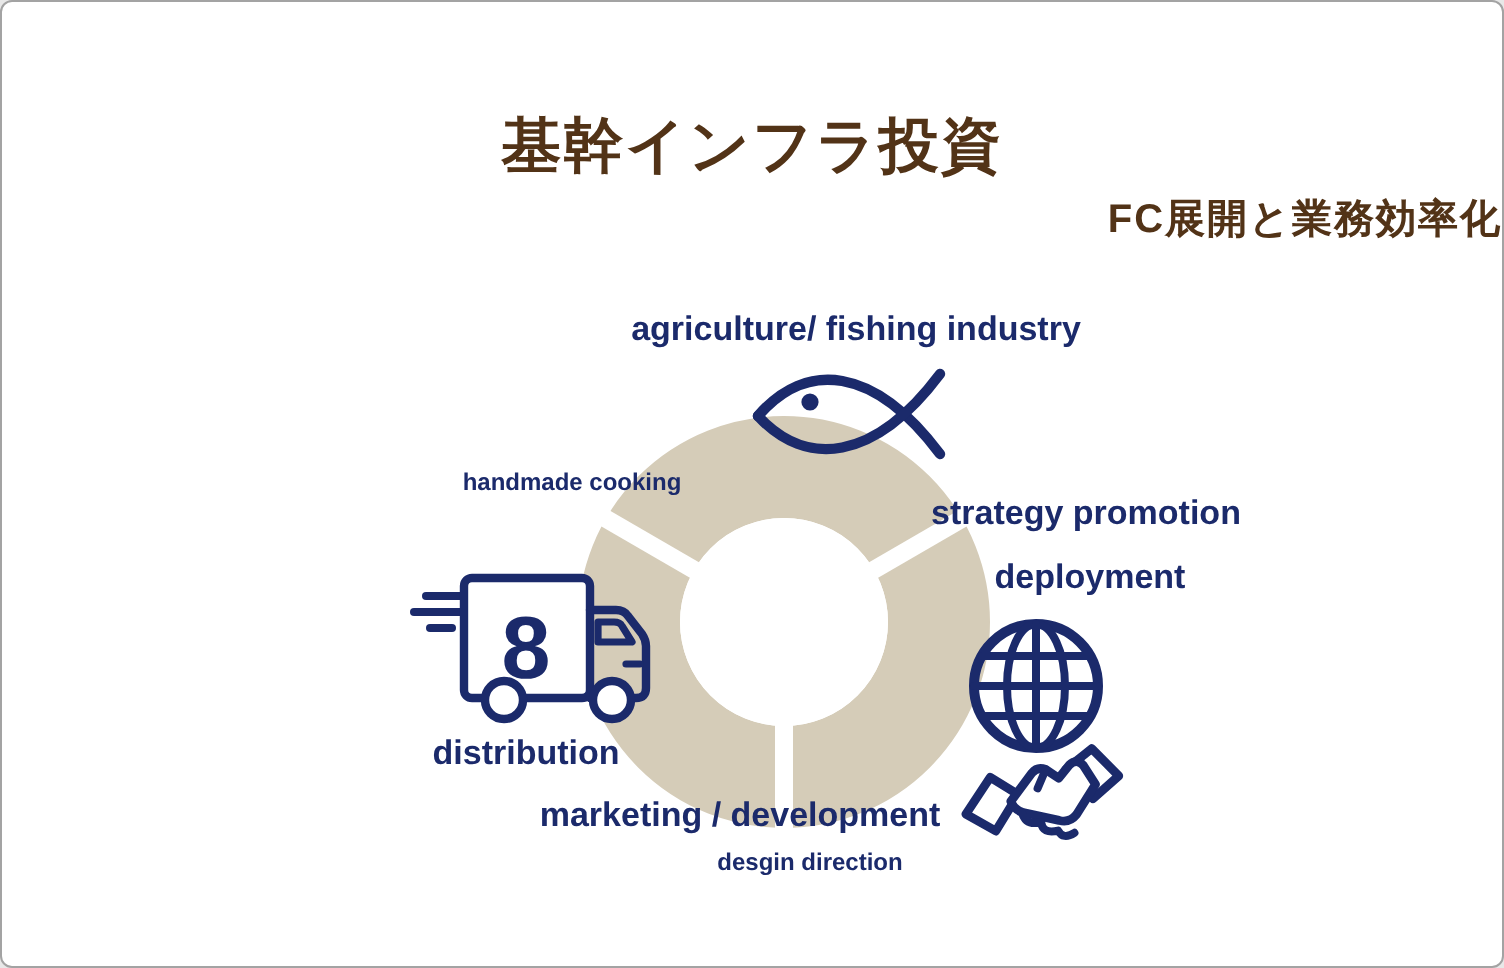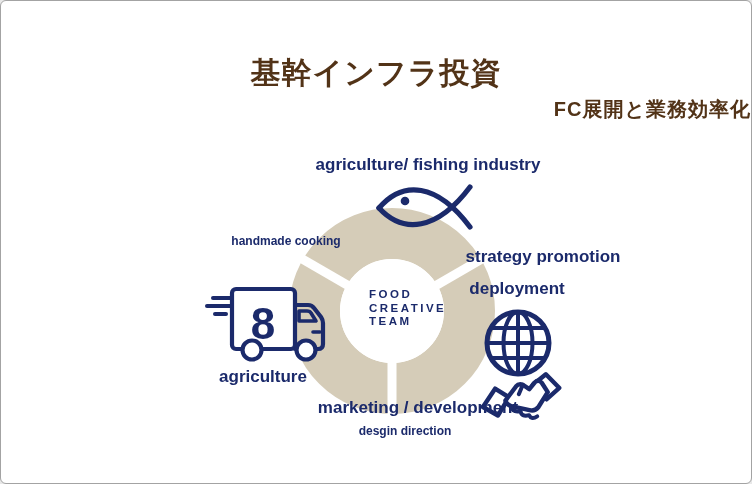--- a/index.html
+++ b/index.html
@@ -82,27 +82,22 @@
 
     <g transform="translate(478,368) rotate(-6 42 27)" stroke-linecap="round" stroke-linejoin="round">
       <path d="M3,34 L17,17 L30,27 L17,44 Z" fill="#ffffff" class="stroke-navy" stroke-width="4.4"></path>
       <path d="M81,23 L69,8 L55,17 L67,33 Z" fill="#ffffff" class="stroke-navy" stroke-width="4.4"></path>
       <path d="M26,30 L38,17 Q41,14 45,16 L51,21 L57,15 Q61,12 64,16 L69,26 L58,40 Q54,44 49,42 L31,36 Q27,34 26,30 Z" fill="#ffffff" class="stroke-navy" stroke-width="4.4"></path>
       <path d="M31,36 q1,7 9,6 q0,6 8,5 q2,5 8,2" fill="none" class="stroke-navy" stroke-width="4"></path>
       <path d="M45,16 L40,25" fill="none" class="stroke-navy" stroke-width="4"></path>
     </g>
   </svg>
 
-  <div class="center-text">
-    <div>FOOD</div>
-    <div>CREATIVE</div>
-    <div>TEAM</div>
-  </div>
 
   <div class="lbl" style="left:427px;top:154px;">agriculture/ fishing industry</div>
   <div class="lbl small" style="left:285px;top:233px;text-align:center;">handmade cooking</div>
   <div class="lbl" style="left:514px;top:246px;margin-left:28px;">strategy promotion</div>
-  <div class="lbl" style="left:516px;top:278px;">deployment</div>
-  <div class="lbl" style="left:262px;top:366px;">agriculture</div>
-  <div class="lbl" style="left:369px;top:397px;margin-left:48px;">marketing / development</div>
+  <div class="lbl" style="left:544px;top:278px;">deployment</div>
+  <div class="lbl" style="left:262px;top:366px;">distribution</div>
+  <div class="lbl" style="left:369px;top:397px;">marketing / development</div>
   <div class="lbl small" style="left:368px;top:423px;margin-left:36px;">desgin direction</div>
 
 </div>
 
 </body></html>

